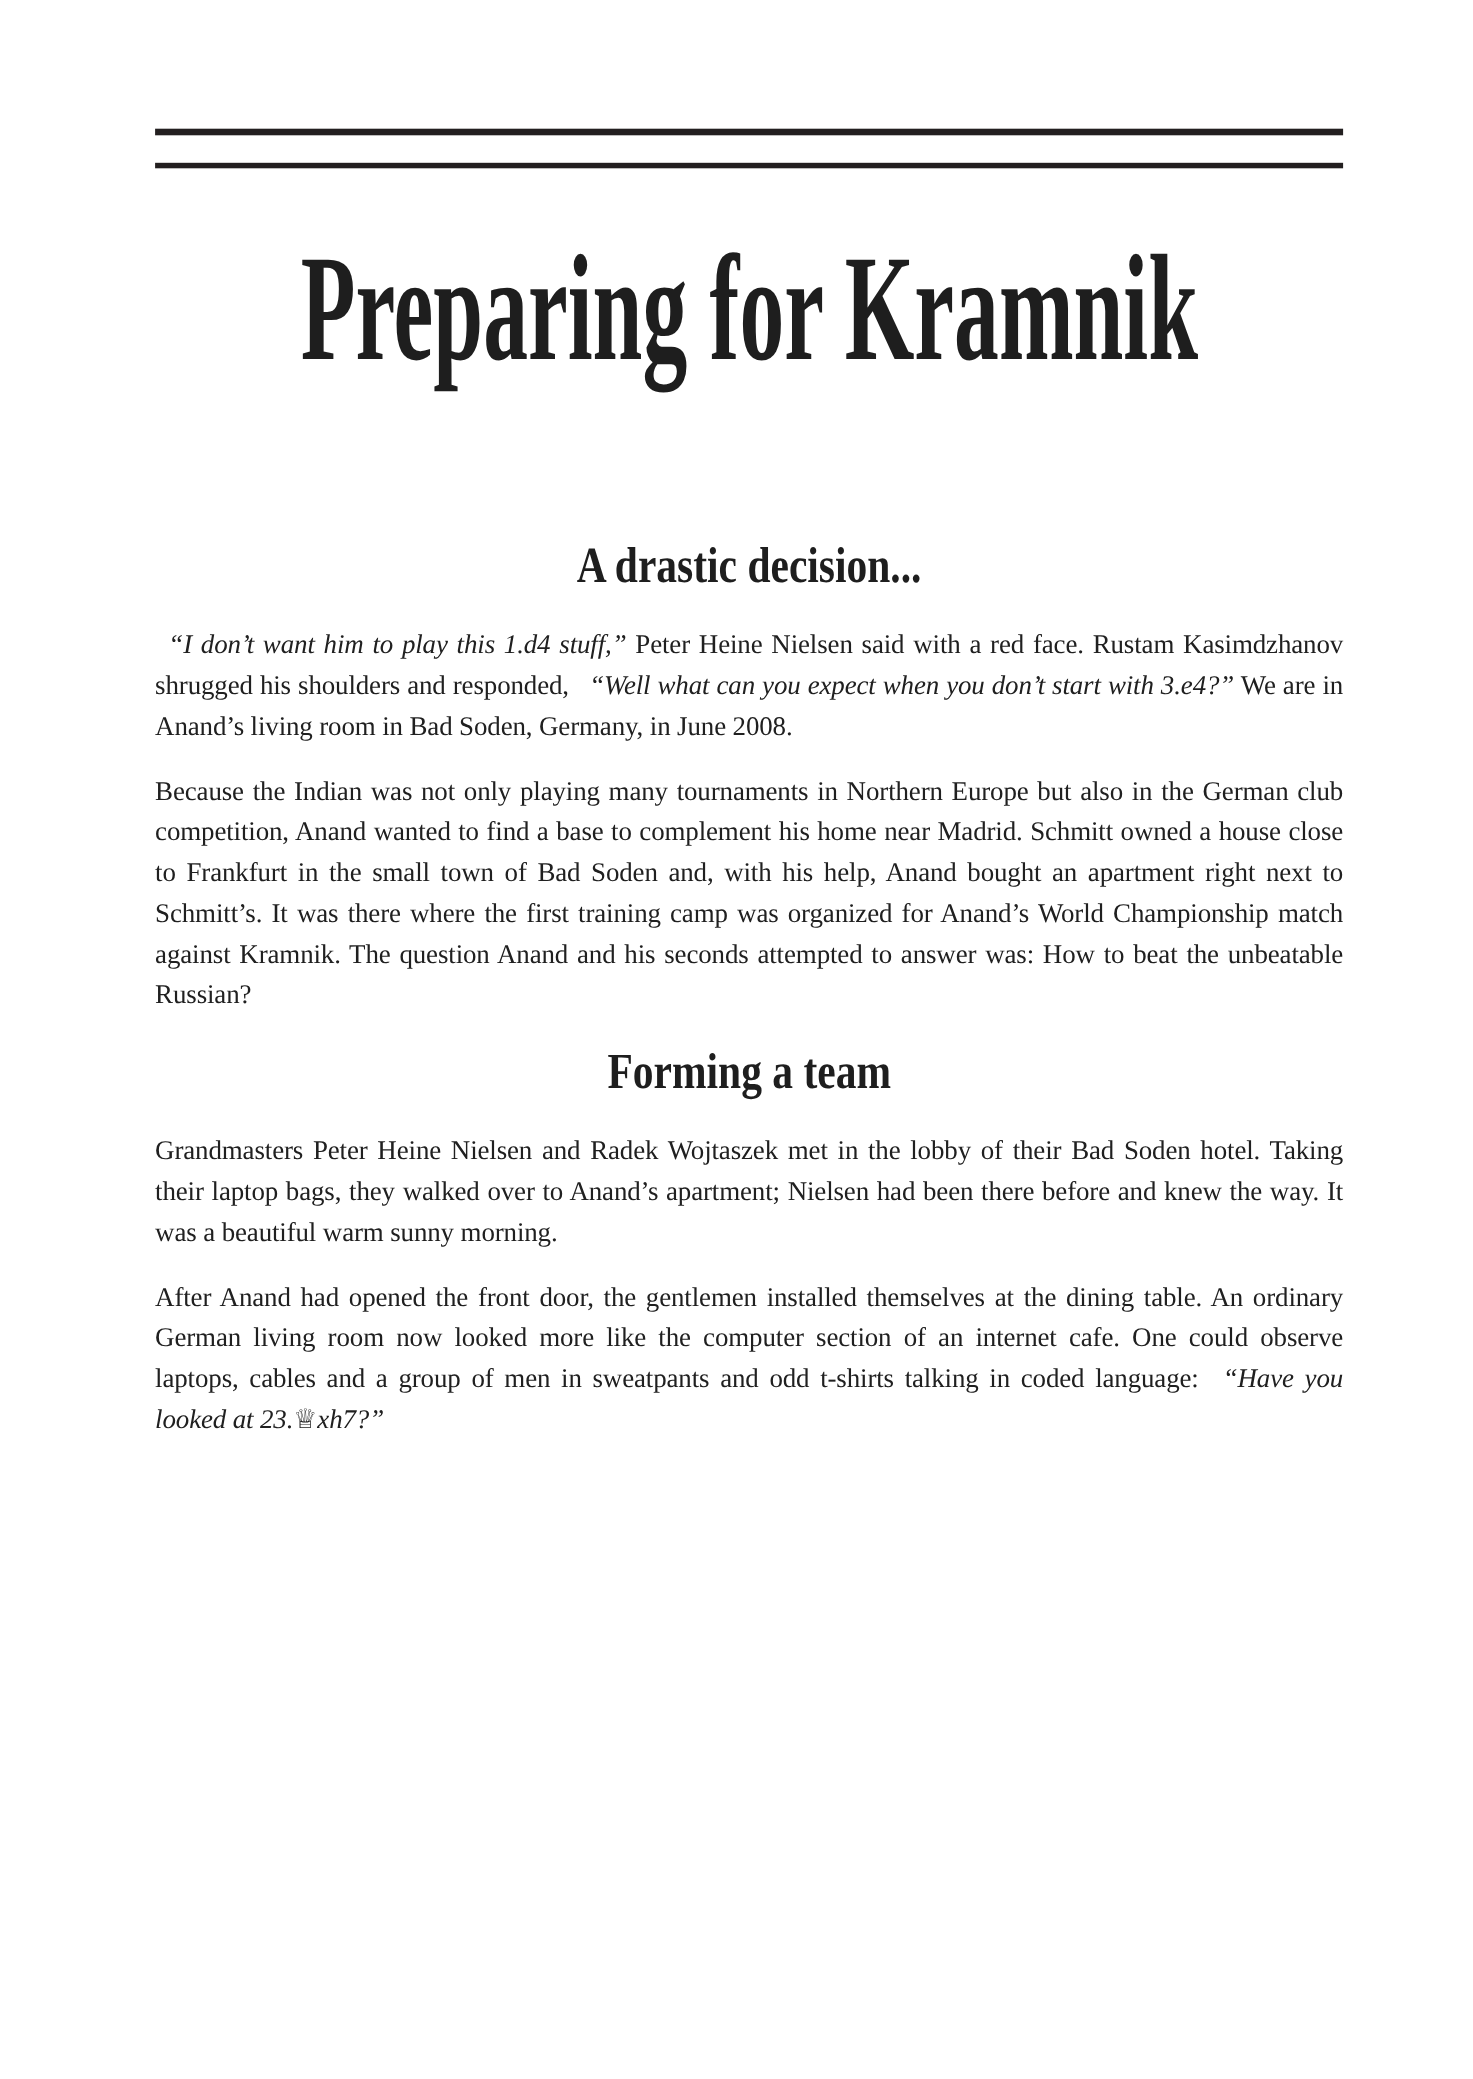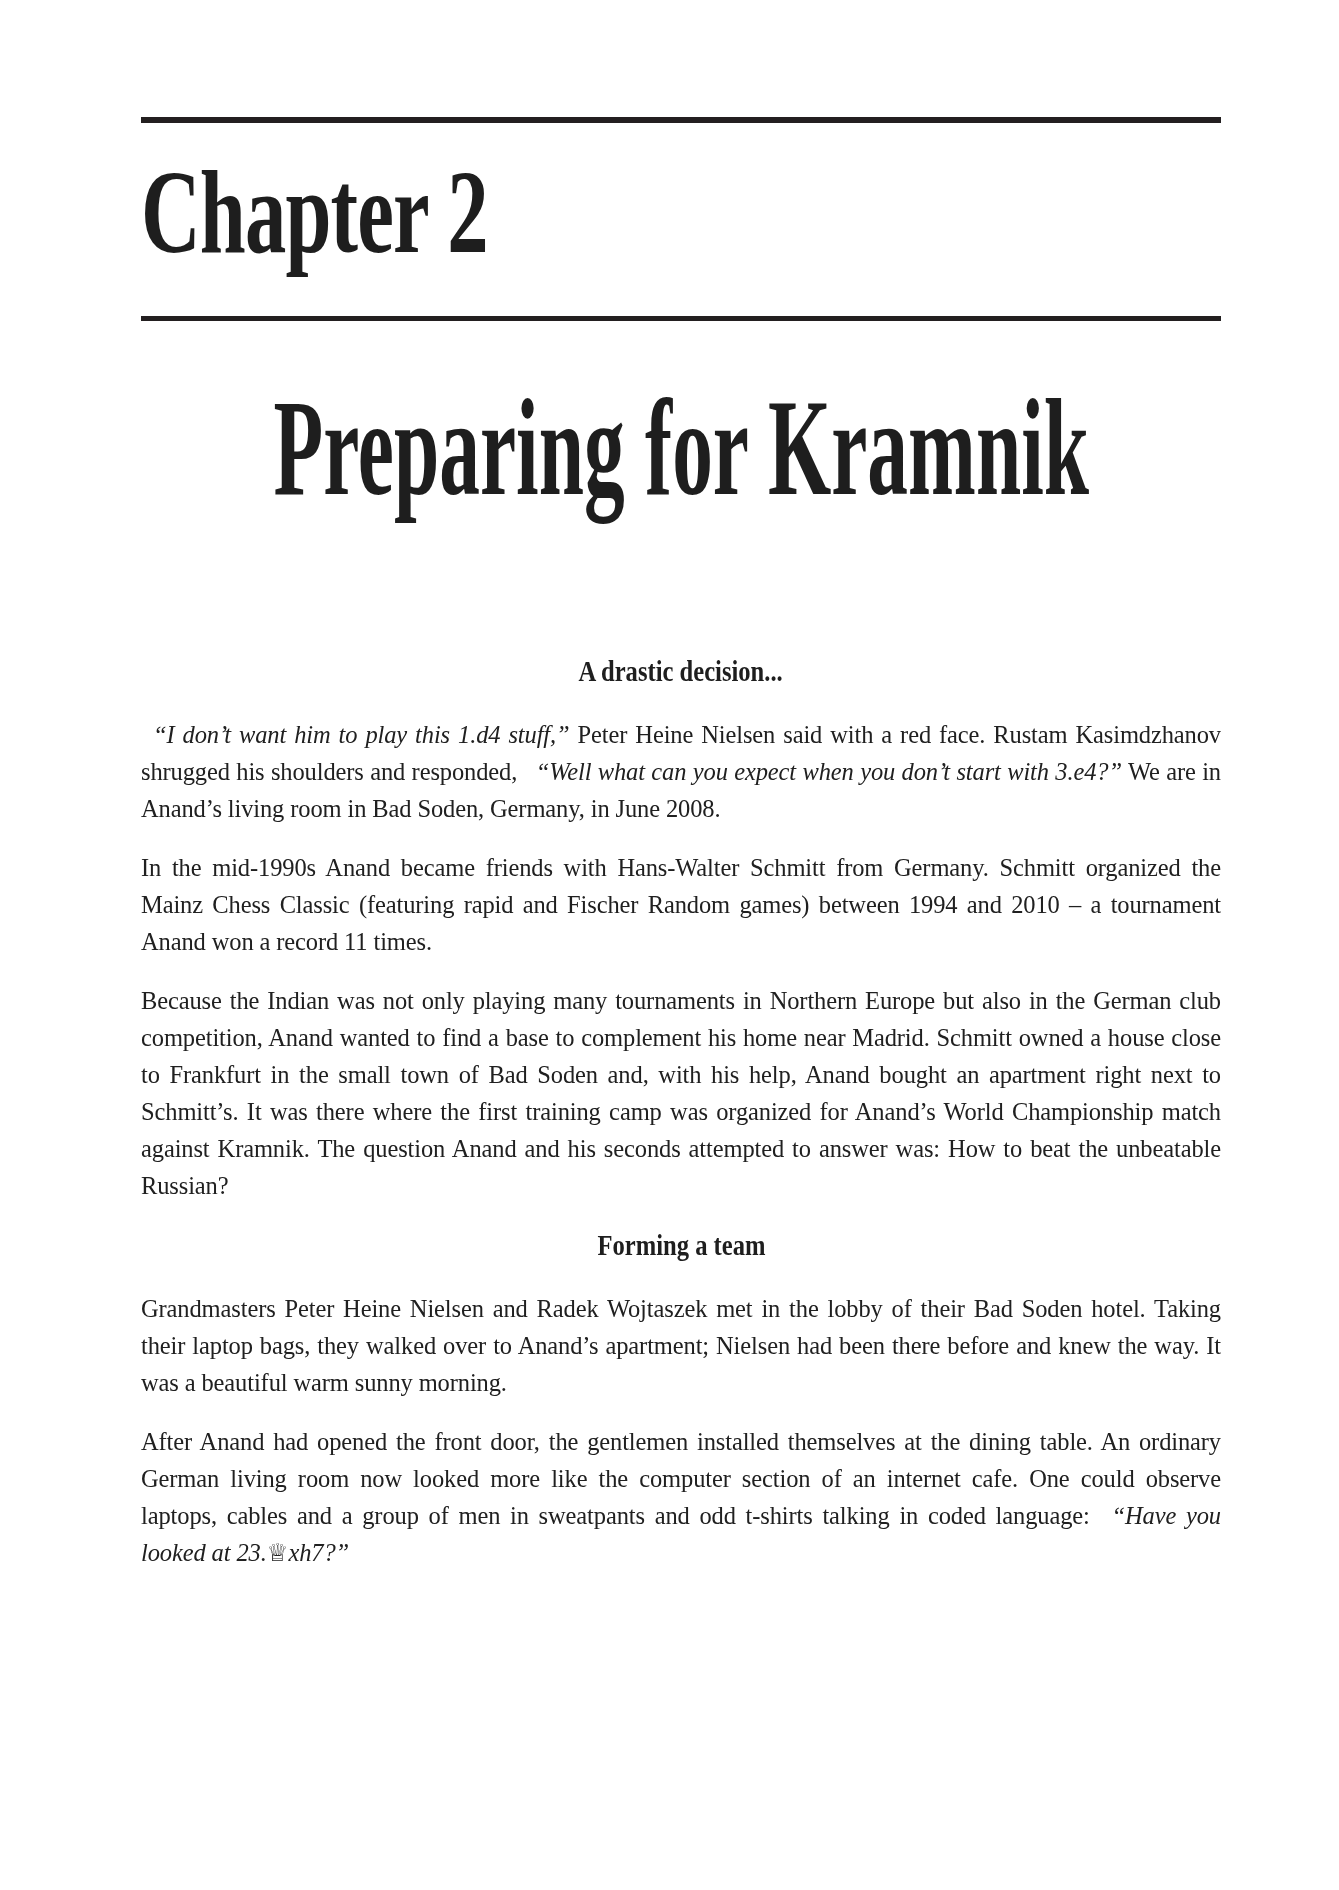--- a/index.html
+++ b/index.html
@@ -38,21 +38,21 @@
   }
   .book-title .squeeze { transform:scaleX(0.59); }
 
   .book-subtitle {
     margin-top:4px;
     font-size:88px; font-weight:700; line-height:1.1;
   }
   .book-subtitle .squeeze { transform:scaleX(0.68); }
 
   .sec-head {
-    font-size:30px; font-weight:700; line-height:1.2;
+    font-size:46px; font-weight:700; line-height:1.2;
   }
   .sec-head .squeeze { transform:scaleX(0.82); }
   .sec-head-first { margin:128px 0 27px 0; }
   .sec-head-next  { margin:23px 0 27px 0; }
 
   .body-para {
     font-size:24.5px; line-height:37px;
     text-align:justify;
     letter-spacing:-0.005em;
     margin:0 0 22px 0;
@@ -60,37 +60,35 @@
   }
   .body-para em { font-style:italic;margin-left:12px; }
 </style>
 </head>
 <body>
 
 <div class="page">
 
   <div class="rule rule-top"></div>
 
-  <h2 class="chapter-line"><span class="squeeze">Chapter 2</span></h2>
 
   <div class="rule rule-bottom"></div>
 
   <h1 class="book-title center-squeeze">
       <span class="squeeze">Preparing for Kramnik</span>
     </h1>
 
 
   <div>
   <section>
     <h3 class="sec-head center-squeeze sec-head-first">
           <span class="squeeze">A drastic decision...</span>
         </h3>
     <div>
           <p class="body-para"><em>“I don’t want him to play this 1.d4 stuff,”</em><span> Peter Heine Nielsen said with a red face. Rustam Kasimdzhanov shrugged his shoulders and responded, </span><em>“Well what can you expect when you don’t start with 3.e4?”</em><span> We are in Anand’s living room in Bad Soden, Germany, in June 2008.</span></p>
-          <p class="body-para"><span>In the mid-1990s Anand became friends with Hans-Walter Schmitt from Germany. Schmitt organized the Mainz Chess Classic (featuring rapid and Fischer Random games) between 1994 and 2010 – a tournament Anand won a record 11 times.</span></p>
           <p class="body-para"><span>Because the Indian was not only playing many tournaments in Northern Europe but also in the German club competition, Anand wanted to find a base to complement his home near Madrid. Schmitt owned a house close to Frankfurt in the small town of Bad Soden and, with his help, Anand bought an apartment right next to Schmitt’s. It was there where the first training camp was organized for Anand’s World Championship match against Kramnik. The question Anand and his seconds attempted to answer was: How to beat the unbeatable Russian?</span></p>
         </div>
   </section>
 
   <section>
     <h3 class="sec-head center-squeeze sec-head-next">
           <span class="squeeze">Forming a team</span>
         </h3>
     <div>
           <p class="body-para"><span>Grandmasters Peter Heine Nielsen and Radek Wojtaszek met in the lobby of their Bad Soden hotel. Taking their laptop bags, they walked over to Anand’s apartment; Nielsen had been there before and knew the way. It was a beautiful warm sunny morning.</span></p>

